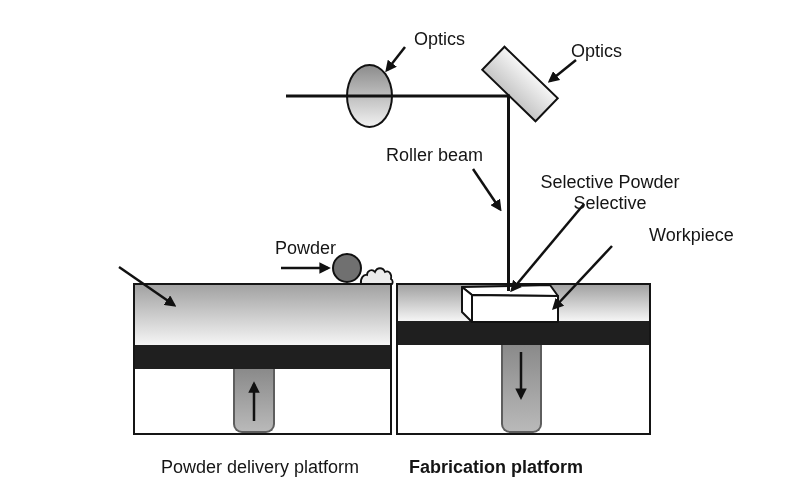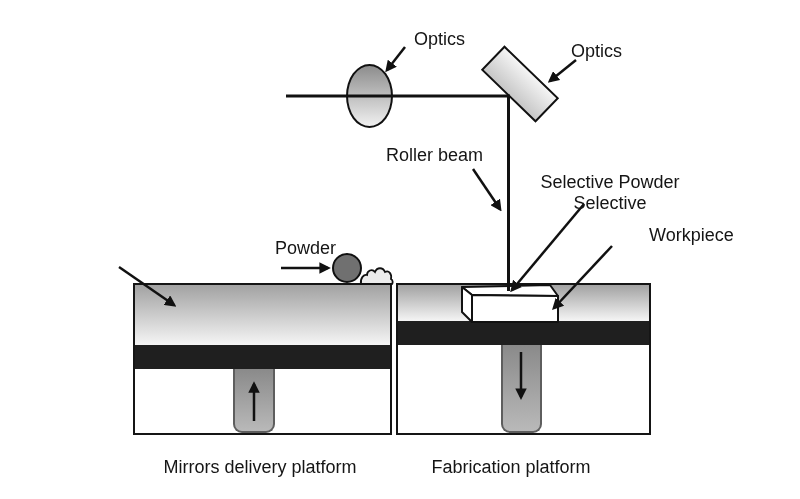--- a/index.html
+++ b/index.html
@@ -131,16 +131,16 @@
 
   <div class="lbl" style="left:414px; top:29px;">Optics</div>
   <div class="lbl" style="left:571px; top:41px;">Optics</div>
   <div class="lbl" style="left:386px; top:145px;">Roller beam</div>
   <div class="lbl center" style="left:529px; top:160px; width:162px;">
     <div>Selective Powder</div>
     <div>Selective</div>
   </div>
   <div class="lbl" style="left:615px; top:225px;margin-left:34px;">Workpiece</div>
   <div class="lbl" style="left:275px; top:238px;">Powder</div>
-  <div class="lbl center" style="left:130px; top:445px; width:260px;">Mirrors delivery platform</div>
-  <div class="lbl center" style="left:396px; top:445px; width:230px;">Fabrication platform</div>
+  <div class="lbl center" style="left:130px; top:445px; width:260px;">Powder delivery platform</div>
+  <div class="lbl center" style="left:381px; top:445px; width:230px;font-weight:bold;">Fabrication platform</div>
 
 </div>
 
 </body></html>

